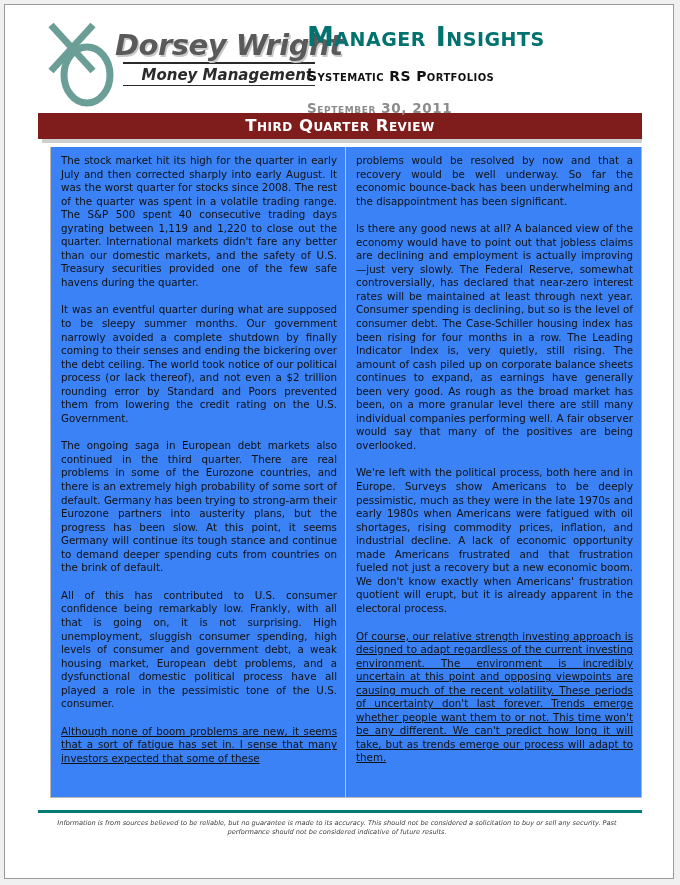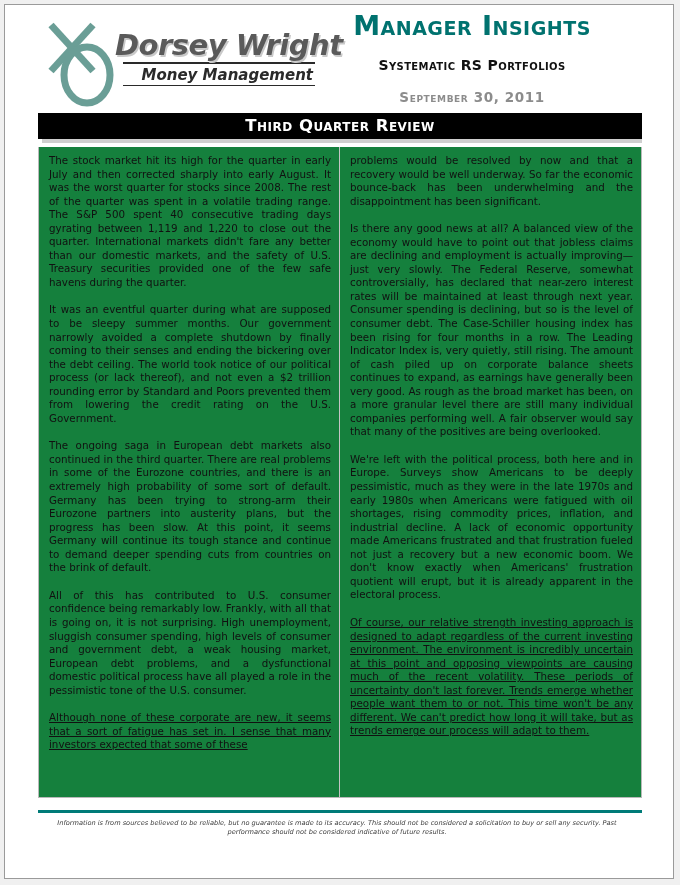--- a/index.html
+++ b/index.html
@@ -87,22 +87,22 @@
   }
   .dw-rule2 {
     border-top: 1.5px solid #2a2a2a;
     margin-top: 1px;
     margin-left: 8px;
   }
   
   .head-right {
     position: absolute;
     right: 36px;
-    top: 7px;
-    text-align: center;
+    top: 18px;
+    text-align: left;
     width: 330px;
   }
   .mi-title {
     font-family: "DejaVu Sans", sans-serif;
     font-weight: bold;
     font-size: 27px;
     color: #00726f;
     letter-spacing: 0.5px;
     line-height: 1.05;
     font-variant: small-caps;
@@ -124,45 +124,45 @@
     color: #8c8c8c;
     letter-spacing: 0.6px;
     margin-top: 16px;
     font-variant: small-caps;
   }
   
   .titlebar-wrap {
     margin: 0 31px 0 33px;
   }
   .titlebar {
-    background: #000000;
+    background: #7f1d1d;
     height: 26px;
     line-height: 26px;
     text-align: center;
     color: #ffffff;
     font-family: "DejaVu Sans", sans-serif;
     font-weight: bold;
     font-size: 16.5px;
     letter-spacing: 0.5px;
     font-variant: small-caps;
   }
   .titlebar-shadow {
     height: 4px;
     background: #cfcfcf;
     margin-left: 4px;
   }
   
   .content {
-    margin: 4px 31px 0 33px;
+    margin: 4px 31px 0 45px;
     border: 1px solid #b9b9b9;
     border-top: none;
     box-sizing: border-box;
     height: 651px;
     display: flex;
-    background: #15803d;
+    background: #3b82f6;
   }
   .col {
     width: 50%;
     box-sizing: border-box;
     padding: 7px 8px 0 10px;
   }
   .col.left {
     border-right: 1px solid #c4c4c4;
   }
   .col p {
@@ -235,21 +235,21 @@
     <div class="titlebar">Third Quarter Review</div>
     <div class="titlebar-shadow"></div>
   </div>
 
   <div class="content">
     <div class="col left">
       <p>The stock market hit its high for the quarter in early July and then corrected sharply into early August.  It was the worst quarter for stocks since 2008.  The rest of the quarter was spent in a volatile trading range.  The S&amp;P 500 spent 40 consecutive trading days gyrating between 1,119 and 1,220 to close out the quarter.  International markets didn't fare any better than our domestic markets, and the safety of U.S. Treasury securities provided one of the few safe havens during the quarter.</p>
       <p>It was an eventful quarter during what are supposed to be sleepy summer months.  Our government narrowly avoided a complete shutdown by finally coming to their senses and ending the bickering over the debt ceiling.  The world took notice of our political process (or lack thereof), and not even a $2 trillion rounding error by Standard and Poors prevented them from lowering the credit rating on the U.S. Government.</p>
       <p>The ongoing saga in European debt markets also continued in the third quarter.  There are real problems in some of the Eurozone countries, and there is an extremely high probability of some sort of default.  Germany has been trying to strong-arm their Eurozone partners into austerity plans, but the progress has been slow.  At this point, it seems Germany will continue its tough stance and continue to demand deeper spending cuts from countries on the brink of default.</p>
       <p>All of this has contributed to U.S. consumer confidence being remarkably low.  Frankly, with all that is going on, it is not surprising.  High unemployment, sluggish consumer spending, high levels of consumer and government debt, a weak housing market, European debt problems, and a dysfunctional domestic political process have all played a role in the pessimistic tone of the U.S. consumer.</p>
-      <p>Although none of these corporate are new, it seems that a sort of fatigue has set in.  I sense that many investors expected that some of these</p>
+      <p>Although none of boom problems are new, it seems that a sort of fatigue has set in.  I sense that many investors expected that some of these</p>
     </div>
     <div class="col right">
       <p>problems would be resolved by now and that a recovery would be well underway.  So far the economic bounce-back has been underwhelming and the disappointment has been significant.</p>
       <p>Is there any good news at all?  A balanced view of the economy would have to point out that jobless claims are declining and employment is actually improving—just very slowly.  The Federal Reserve, somewhat controversially, has declared that near-zero interest rates will be maintained at least through next year.  Consumer spending is declining, but so is the level of consumer debt.  The Case-Schiller housing index has been rising for four months in a row.  The Leading Indicator Index is, very quietly, still rising.  The amount of cash piled up on corporate balance sheets continues to expand, as earnings have generally been very good.  As rough as the broad market has been, on a more granular level there are still many individual companies performing well.  A fair observer would say that many of the positives are being overlooked.</p>
       <p>We're left with the political process, both here and in Europe.  Surveys show Americans to be deeply pessimistic, much as they were in the late 1970s and early 1980s when Americans were fatigued with oil shortages, rising commodity prices, inflation, and industrial decline.  A lack of economic opportunity made Americans frustrated and that frustration fueled not just a recovery but a new economic boom.  We don't know exactly when Americans' frustration quotient will erupt, but it is already apparent in the electoral process.</p>
       <p>Of course, our relative strength investing approach is designed to adapt regardless of the current investing environment.  The environment is incredibly uncertain at this point and opposing viewpoints are causing much of the recent volatility.  These periods of uncertainty don't last forever.  Trends emerge whether people want them to or not.  This time won't be any different.  We can't predict how long it will take, but as trends emerge our process will adapt to them.</p>
     </div>
   </div>
 
   <div class="footer">

